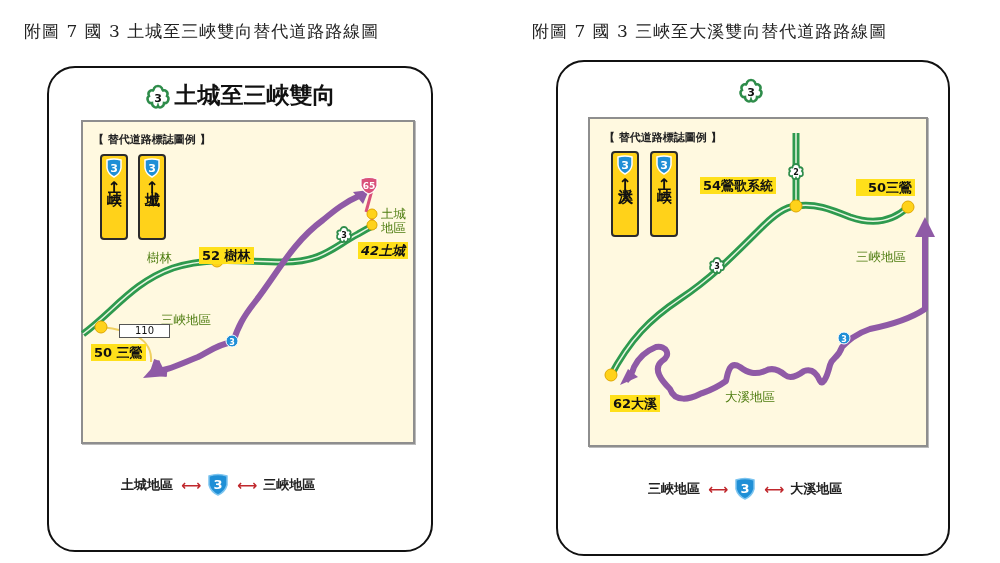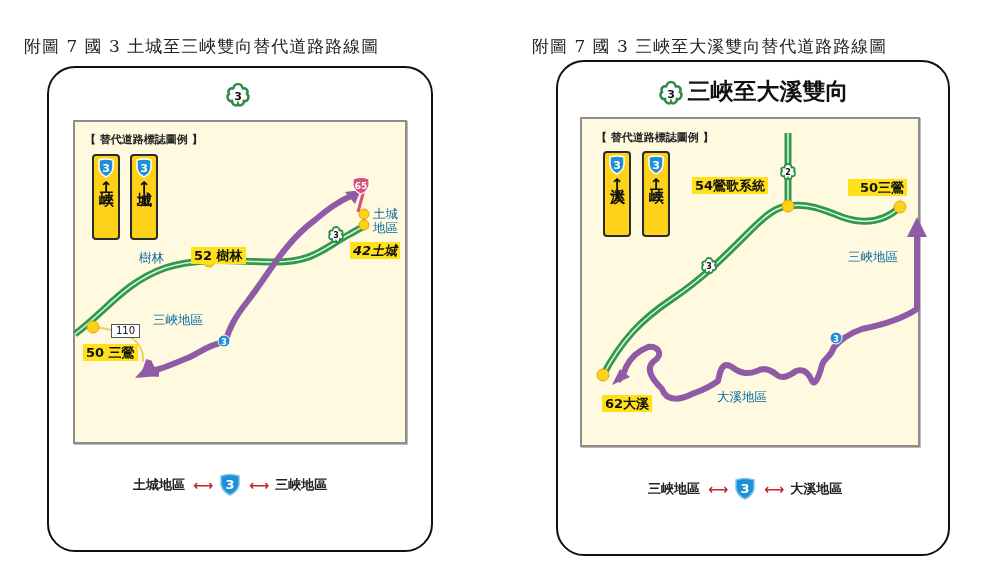--- a/index.html
+++ b/index.html
@@ -1,51 +1,51 @@
 <!DOCTYPE html>
 <html><head>
 <meta charset="utf-8">
 <style>
   html, body { margin:0; padding:0; background:#ffffff; }
   body { width:1000px; height:563px; position:relative; overflow:hidden;
          font-family:"DejaVu Sans","Liberation Sans",sans-serif; color:#111; }
   .caption { position:absolute; top:20px; font-family:"DejaVu Serif","Liberation Serif",serif;
-             font-size:17px; letter-spacing:1px; color:#222; white-space:nowrap;margin-top:15px; }
+             font-size:17px; letter-spacing:1px; color:#222; white-space:nowrap; }
   .panel { position:absolute; border:2px solid #111; border-radius:28px; background:#fff; }
   .panel-title { position:absolute; left:0; right:0; top:12px; text-align:center;
                  font-size:23px; font-weight:bold; color:#111; white-space:nowrap; }
   .title-badge { display:inline-block; vertical-align:middle; margin-right:4px; }
-  .map { position:absolute; background:#fff9e0; border:2px solid #8e8e8e; box-shadow: 1px 1px 0 #bbb; }
+  .map { position:absolute; background:#fff9e0; border:2px solid #8e8e8e; box-shadow: 1px 1px 0 #bbb; margin-left: 8px; }
   .legend-title { position:absolute; font-size:11px; font-weight:bold; color:#222; white-space:nowrap; }
   .sign { position:absolute; width:24px; height:82px; background:#ffd21a; border:2px solid #2b2b2b;
           border-radius:4px; display:flex; flex-direction:column; align-items:center; }
   .sign .chars { font-size:15px; font-weight:bold; line-height:17px; text-align:center; color:#111;
                  writing-mode:vertical-rl; margin-top:2px; letter-spacing:0; }
   .sign .arrow { font-size:16px; line-height:16px; font-weight:bold; color:#111; }
   .ylabel { position:absolute; background:#ffe01a; font-size:13px; font-weight:bold; padding:0 3px;
             line-height:17px; white-space:nowrap; color:#111; }
-  .tlabel { position:absolute; font-size:12.5px; white-space:nowrap; color:#0369a1; }
-  .routebox { position:absolute; border:1px solid #555; background:#fff; font-size:10px; padding:0 4px;
+  .tlabel { position:absolute; font-size:12.5px; white-space:nowrap; color:#4d7c0f; }
+  .routebox { position:absolute; border:1px solid #555; background:#fff; font-size:10px; padding:0 15px;
               line-height:12px; color:#111; }
   .footer { position:absolute; display:flex; align-items:center; gap:8px; font-size:13px; font-weight:bold;
             color:#222; white-space:nowrap; }
   .dbl-arrow { color:#c0282d; font-size:14px; font-weight:bold; letter-spacing:-2px; }
   svg { position:absolute; left:0; top:0; overflow:visible; }
 </style>
 </head>
 <body>
 
 <div class="caption" style="left:24px;">附圖 7  國 3 土城至三峽雙向替代道路路線圖</div>
 
 <div class="panel" style="left:47px; top:66px; width:382px; height:482px;">
   <div class="panel-title">
     <svg class="title-badge" width="26" height="26" viewBox="0 0 26 26" style="position:relative;">
       <path d="M13 2 C17 2 18 6 17 7 C20 5 24 8 22 12 C25 14 23 20 19 19 C19 23 14 25 13 22 C12 25 7 23 7 19 C3 20 1 14 4 12 C2 8 6 5 9 7 C8 6 9 2 13 2Z" fill="#fff" stroke="#2e8c4a" stroke-width="2.5"></path>
       <text x="13" y="17.5" font-size="11" font-weight="bold" text-anchor="middle" fill="#111">3</text>
-    </svg>
+    </svg><span>土城至三峽雙向</span>
   </div>
 
   <div class="map" style="left:24px; top:52px; width:330px; height:320px;">
     <div class="legend-title" style="left:10px; top:10px;">【 替代道路標誌圖例 】</div>
 
     <div class="sign" style="left:17px; top:32px;">
       <svg width="18" height="20" viewBox="0 0 18 20" style="position:relative; margin-top:2px;">
         <path d="M2 2 Q9 0 16 2 L16 10 Q15 16 9 19 Q3 16 2 10Z" fill="#1f8fd6" stroke="#fff" stroke-width="1.5"></path>
         <text x="9" y="14" font-size="11" font-weight="bold" fill="#fff" text-anchor="middle">3</text>
       </svg>
@@ -102,40 +102,40 @@
     <div class="tlabel" style="left:64px; top:128px;font-family:Liberation Mono, monospace;">樹林</div>
     <div class="ylabel" style="left:116px; top:125px;">52 樹林</div>
     <div class="ylabel" style="left:275px; top:120px;font-style:italic;">42土城</div>
     <div class="tlabel" style="left:298px; top:84px;">土城</div>
     <div class="tlabel" style="left:298px; top:98px;">地區</div>
     <div class="tlabel" style="left:78px; top:190px;">三峽地區</div>
     <div class="routebox" style="left:36px; top:202px;">110</div>
     <div class="ylabel" style="left:8px; top:222px;">50 三鶯</div>
   </div>
 
-  <div class="footer" style="left:84px; top:405px;">
+  <div class="footer" style="left:72px; top:405px;">
     <span>土城地區</span>
     <span class="dbl-arrow">⟷</span>
     <svg width="22" height="24" viewBox="0 0 22 24" style="position:relative;">
       <path d="M2 3 Q11 0 20 3 L20 12 Q18 19 11 22 Q4 19 2 12Z" fill="#1f8fd6" stroke="#7cc4ef" stroke-width="1.5"></path>
       <text x="11" y="16" font-size="13" font-weight="bold" fill="#fff" text-anchor="middle">3</text>
     </svg>
     <span class="dbl-arrow">⟷</span>
     <span>三峽地區</span>
   </div>
 </div>
 
 <div class="caption" style="left:532px;">附圖 7  國 3 三峽至大溪雙向替代道路路線圖</div>
 
 <div class="panel" style="left:556px; top:60px; width:390px; height:492px;">
   <div class="panel-title" style="top:14px;">
     <svg class="title-badge" width="26" height="26" viewBox="0 0 26 26" style="position:relative;">
       <path d="M13 2 C17 2 18 6 17 7 C20 5 24 8 22 12 C25 14 23 20 19 19 C19 23 14 25 13 22 C12 25 7 23 7 19 C3 20 1 14 4 12 C2 8 6 5 9 7 C8 6 9 2 13 2Z" fill="#fff" stroke="#2e8c4a" stroke-width="2.5"></path>
       <text x="13" y="17.5" font-size="11" font-weight="bold" text-anchor="middle" fill="#111">3</text>
-    </svg><span>三峽至大溪雙向</span>
+    </svg>
   </div>
 
   <div class="map" style="left:22px; top:55px; width:336px; height:326px;">
     <div class="legend-title" style="left:14px; top:11px;">【 替代道路標誌圖例 】</div>
 
     <div class="sign" style="left:21px; top:32px;">
       <svg width="18" height="20" viewBox="0 0 18 20" style="position:relative; margin-top:2px;">
         <path d="M2 2 Q9 0 16 2 L16 10 Q15 16 9 19 Q3 16 2 10Z" fill="#1f8fd6" stroke="#fff" stroke-width="1.5"></path>
         <text x="9" y="14" font-size="11" font-weight="bold" fill="#fff" text-anchor="middle">3</text>
       </svg>

